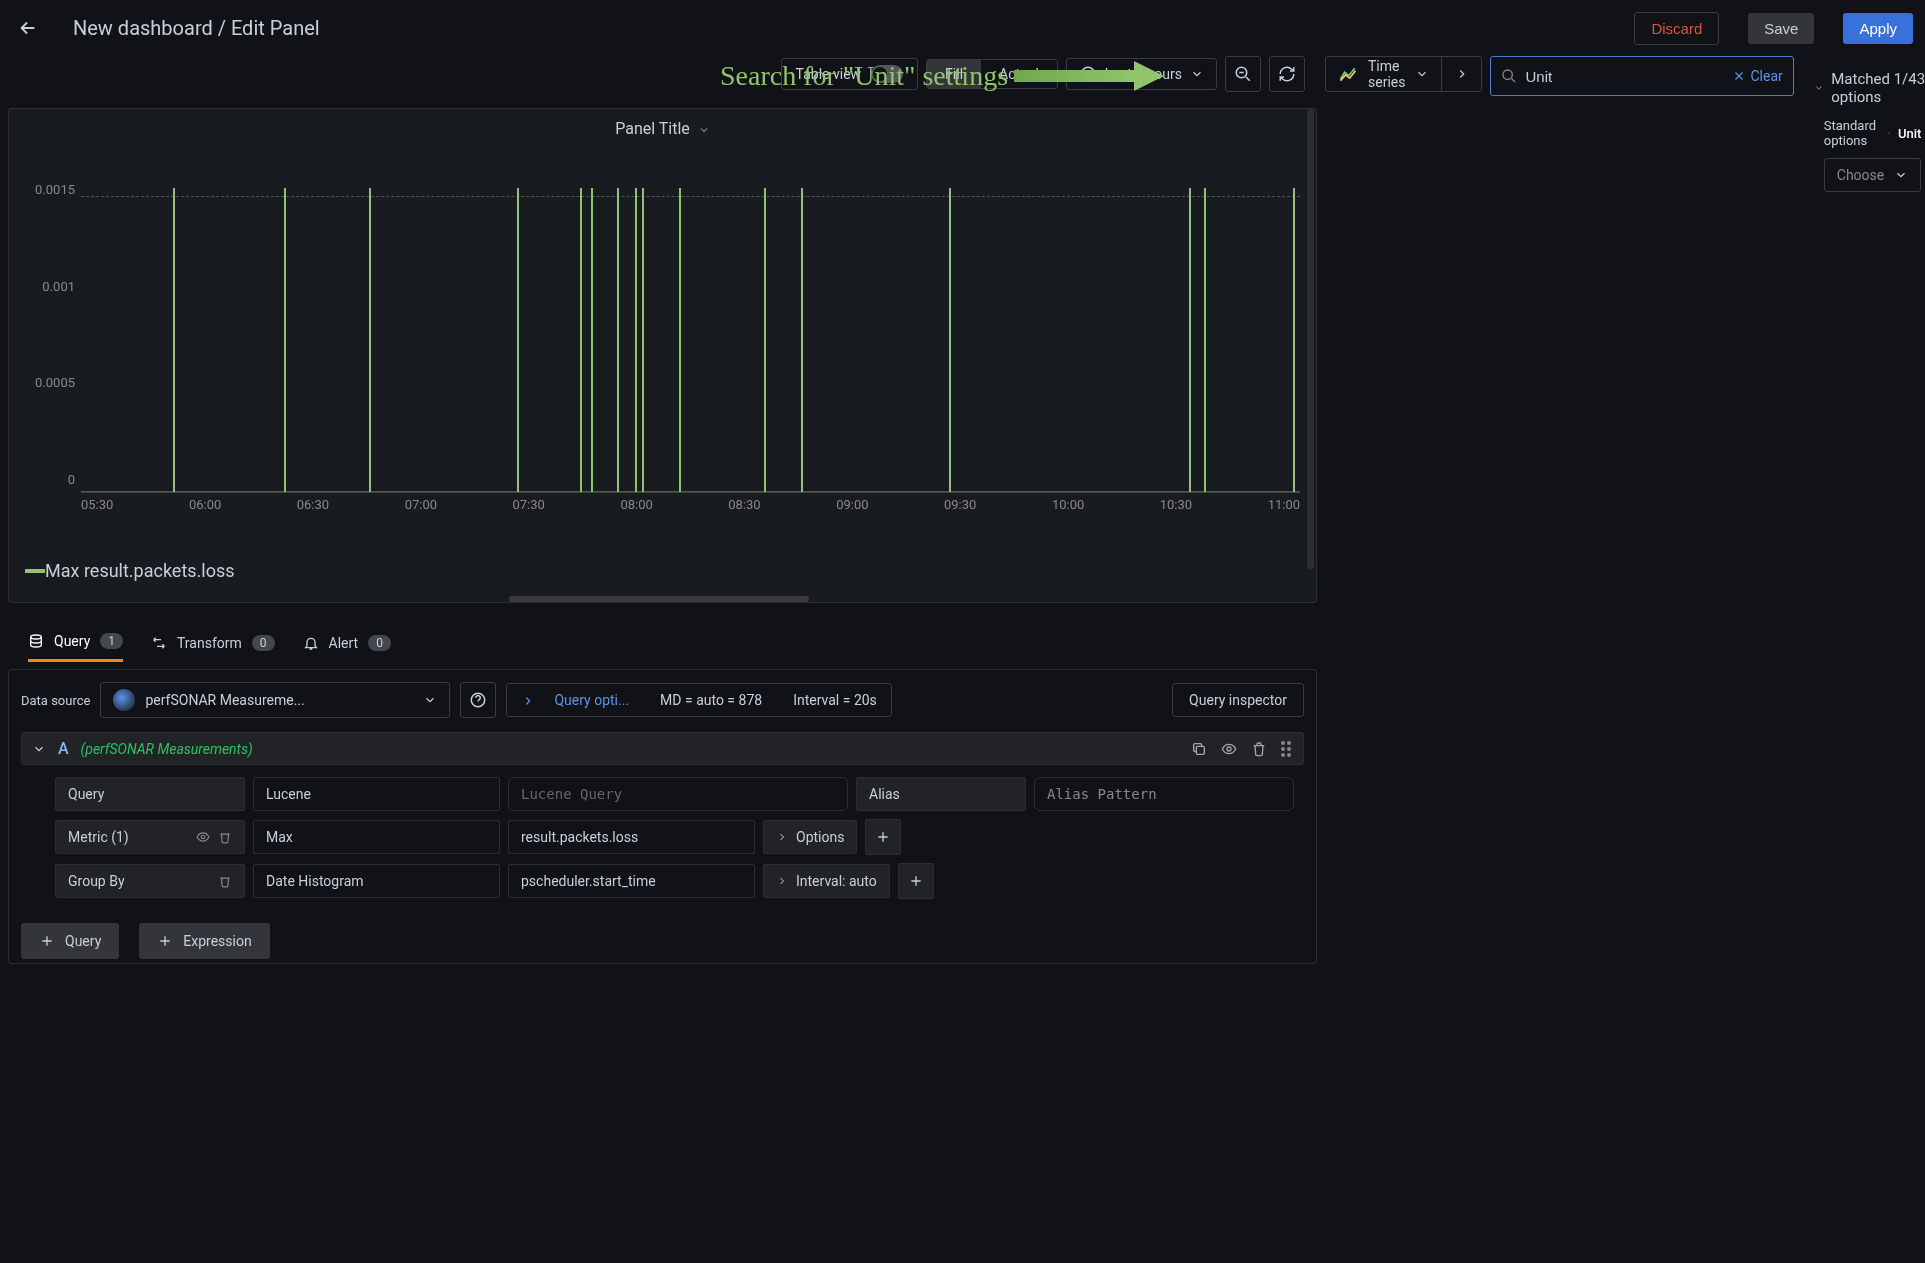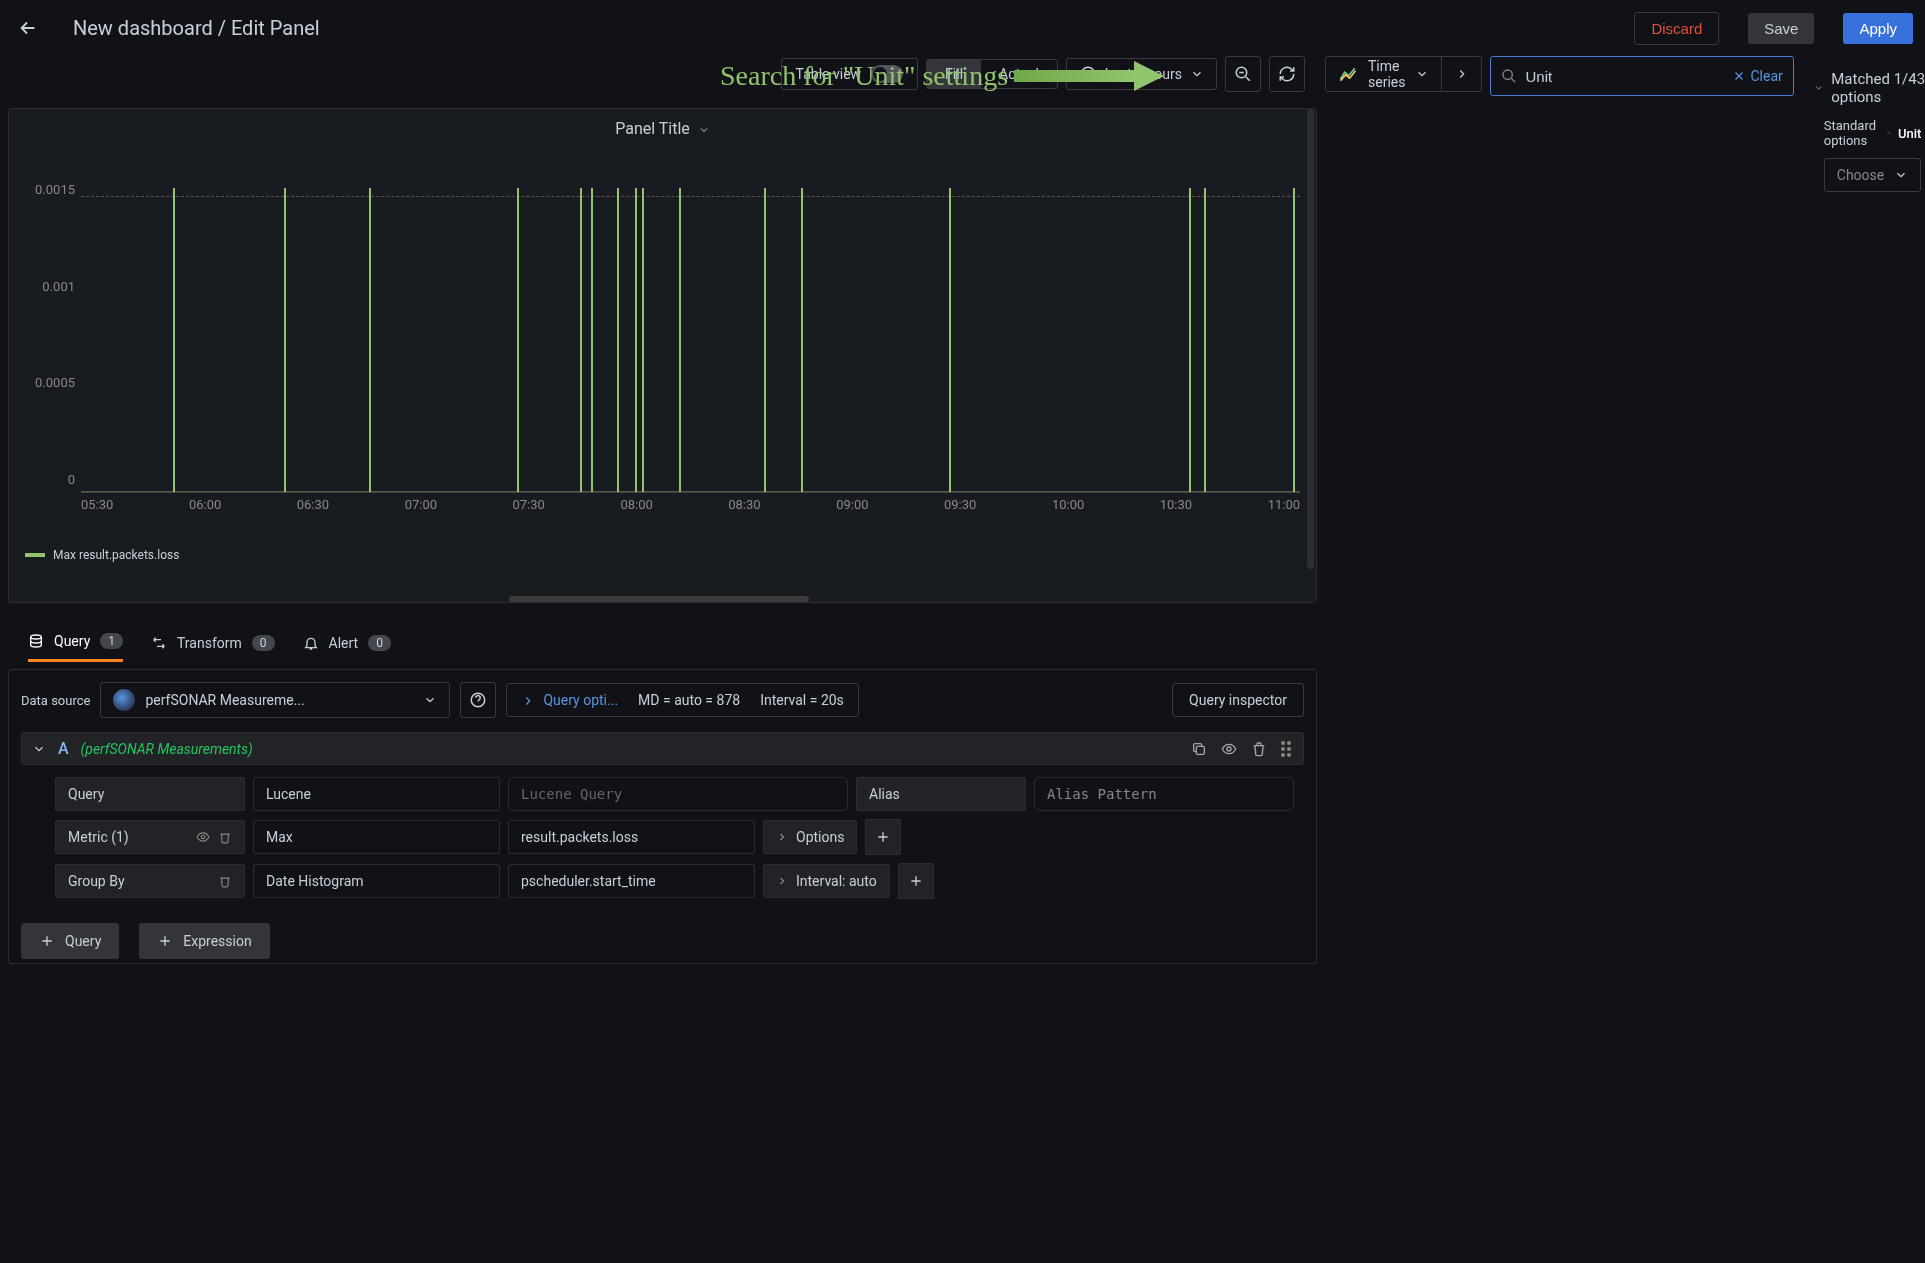--- a/index.html
+++ b/index.html
@@ -241,21 +241,21 @@
     left: 0; right: 0;
     top: 48px;
     border-top: 1px dashed #555;
   }
   .bars { position: absolute; left:0; right:0; bottom:0; height:100%; display:flex; }
   .bar {
     position:absolute; bottom:0; width:2px; background:#91c46c;
   }
   .baseline { position:absolute; left:0; right:0; bottom:0; border-top:1px solid #91c46c; opacity:.4;}
   .x-axis { display:flex; justify-content:space-between; font-size:13px; color:#888; padding-top:4px;}
-  .legend { display:flex; align-items:center; gap:8px; padding: 6px 16px; font-size:12px;}
+  .legend { display:flex; align-items:center; gap:0; padding: 6px 16px; font-size:18px;margin-top:12px;}
   .legend-swatch { width:20px; height:4px; background:#91c46c; }
 
   .scroll-thumb {
     position:absolute; bottom:0; left:500px; width:300px; height:6px; background:#3b3b3b; border-radius:3px;
   }
   .side-scroll {
     position:absolute; right:2px; top:0; width:7px; height:460px; background:#2d2e33; border-radius:4px;
   }
 
   .tabs-row { display:flex; align-items:center; gap:28px; padding: 22px 20px 0 20px; position:relative;}
@@ -263,21 +263,21 @@
   .tab.active { border-bottom:3px solid #f6851b; color:#fff; }
   .badge { background:#44474d; color:#c7d0d9; font-size:12px; padding:1px 8px; border-radius:10px; }
 
   .query-panel { border:1px solid #2d2e33; border-radius:3px; margin-top:-1px; padding:12px 12px 4px 12px;}
   .ds-row { display:flex; align-items:center; gap:10px; }
   .ds-label { font-size:13px; }
   .ds-select {
     display:flex; align-items:center; gap:10px; background:#111217; border:1px solid #3b3b3b; border-radius:3px; padding:6px 12px; width:350px; cursor:pointer;
   }
   .ds-logo { width:22px; height:22px; border-radius:50%; background: radial-gradient(circle at 40% 40%, #5a94e4 0%, #2a3a5a 70%); }
-  .qopt-link { color:#5a94e4; cursor:pointer; display:flex; align-items:flex-end; gap:8px; }
+  .qopt-link { color:#5a94e4; cursor:pointer; display:flex; align-items:flex-end; gap:19px; }
   .summary { color:#c7d0d9; font-size:14px; }
   .inspector-btn { border:1px solid #3b3b3b; border-radius:3px; padding:8px 16px; cursor:pointer; margin-left:auto;}
 
   .query-row-header {
     display:flex; align-items:center; gap:12px; background:#222327; border:1px solid #2d2e33; border-radius:3px; padding:6px 10px; margin-top:14px;
   }
   .query-letter { color:#8ab4f8; font-weight:500; font-size:16px;}
   .query-name { font-style:italic; color:#22c55e; }
   .row-icons { margin-left:auto; display:flex; gap:14px; color:#a3a6ab;}
   .move-indicator {

